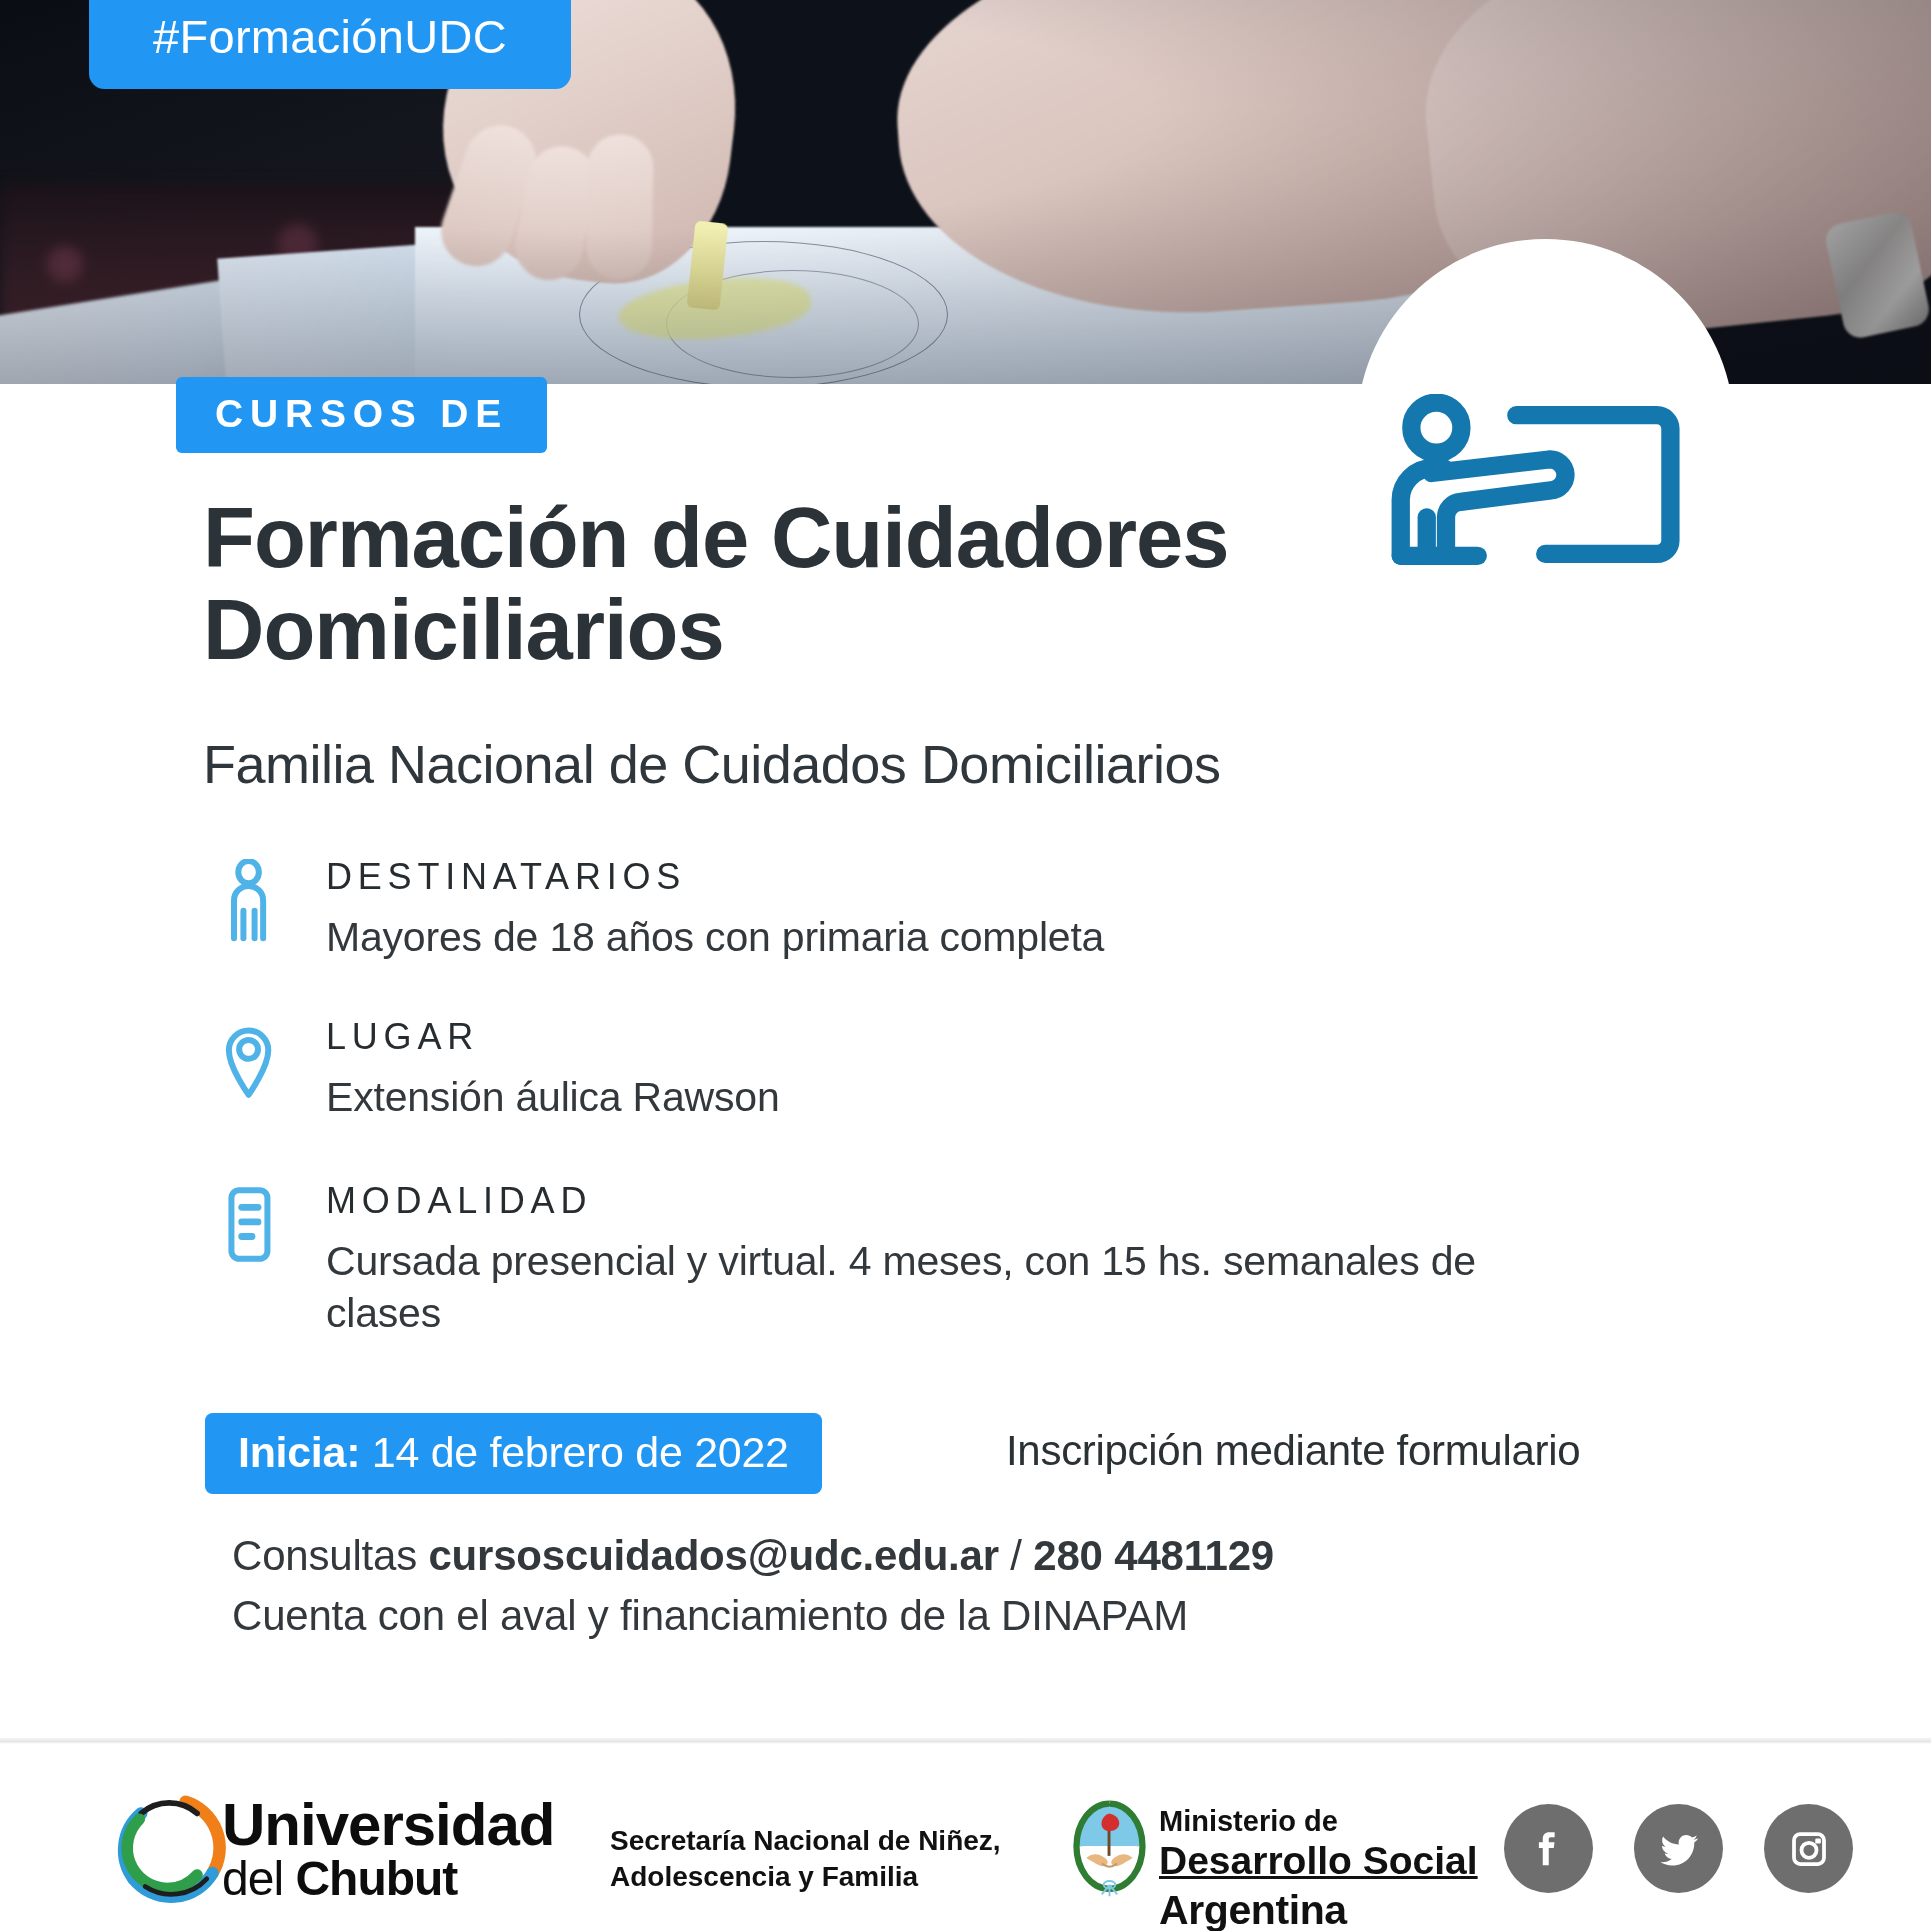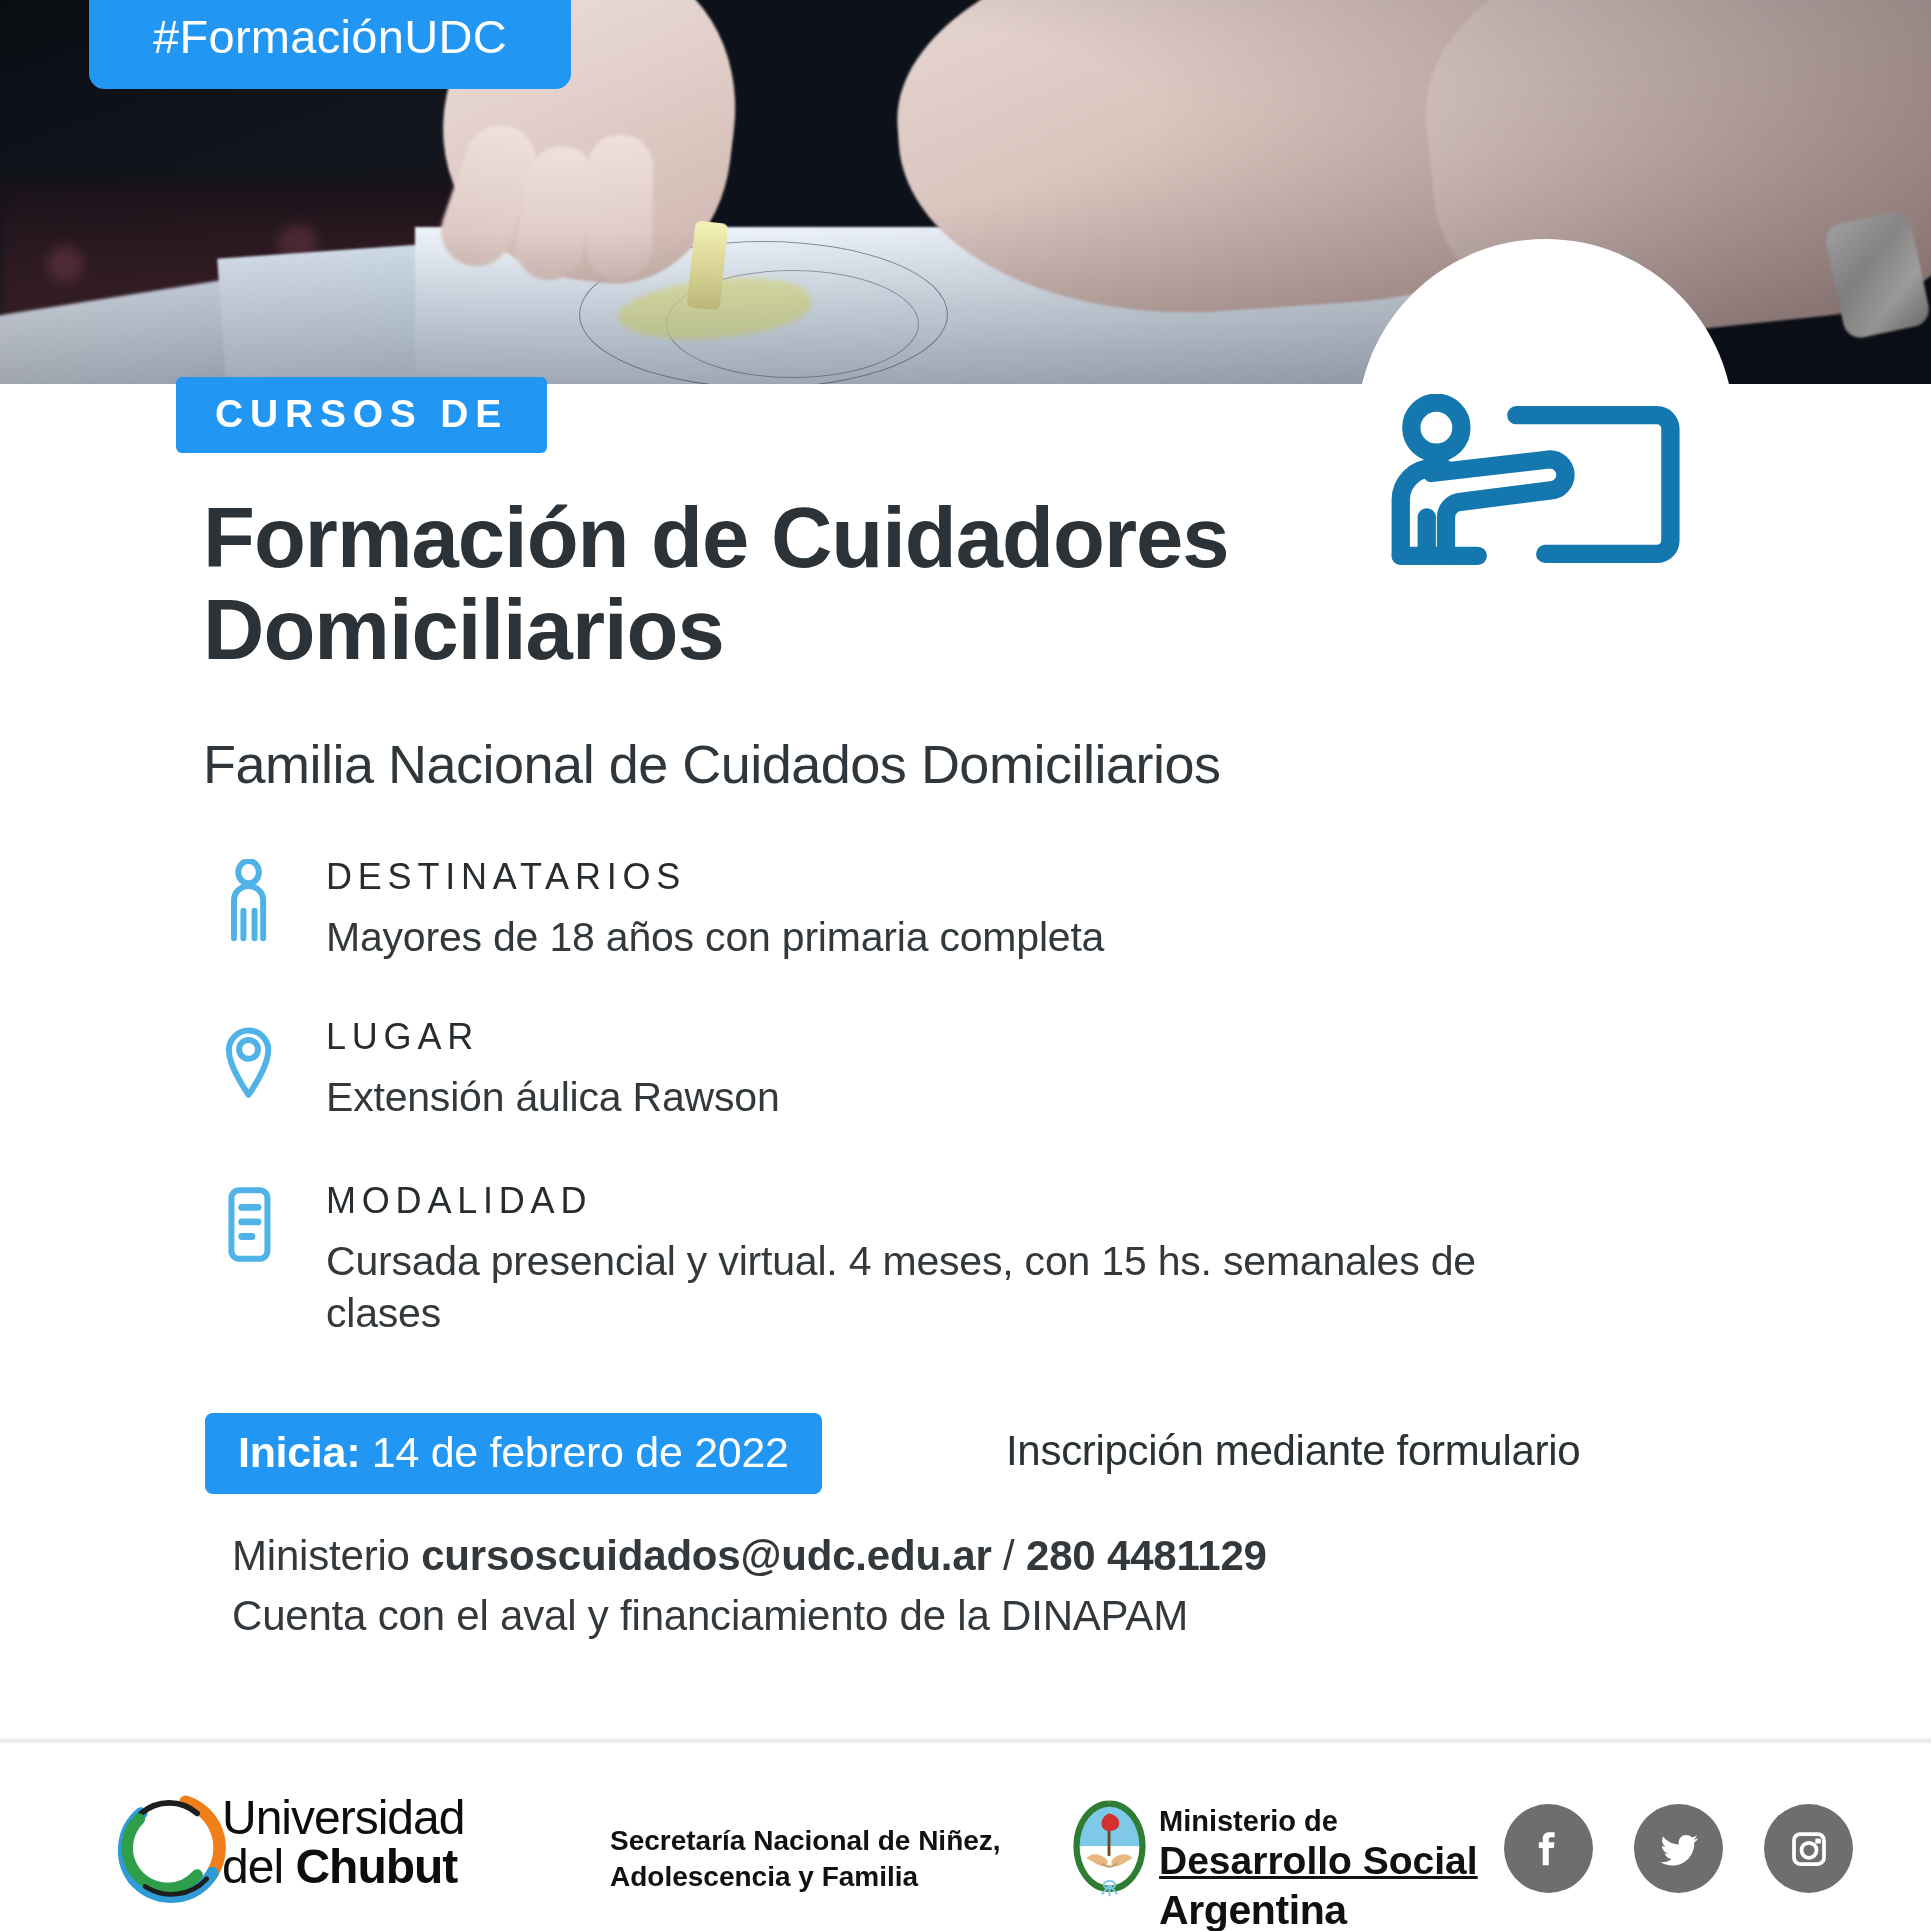--- a/index.html
+++ b/index.html
@@ -212,21 +212,21 @@
   }
   .footer{
     position:absolute;left:0;top:1744px;width:1931px;height:187px;
     background:#ffffff;
   }
   .udc-logo{position:absolute;left:97px;top:1786px;width:154px;height:126px;}
   .udc-text{
     position:absolute;left:222px;top:1794px;
     color:#0d0d0d;line-height:1.02;
   }
-  .udc-l1{font-size:48px;font-weight:400;letter-spacing:-1px;}
+  .udc-l1{font-size:60px;font-weight:700;letter-spacing:-1px;}
   .udc-l2{font-size:48px;letter-spacing:-1px;}
   .udc-l2 .thin{font-weight:400;}
   .udc-l2 .bold{font-weight:700;}
 
   .secretaria{
     position:absolute;left:610px;top:1823px;
     font-size:28px;font-weight:700;line-height:1.28;color:#111111;
   }
 
   .arg-shield{position:absolute;left:1067px;top:1798px;width:85px;height:108px;}
@@ -343,21 +343,21 @@
     </div>
   </div>
 
   <div class="date-badge">
     <span>Inicia:</span>
     <span class="d-val">14 de febrero de 2022</span>
   </div>
   <div class="inscripcion">Inscripción mediante formulario</div>
 
   <div class="contact">
-    <div><span>Ministerio </span><b>cursoscuidados@udc.edu.ar</b><span> / </span><b>280 4481129</b></div>
+    <div><span>Consultas </span><b>cursoscuidados@udc.edu.ar</b><span> / </span><b>280 4481129</b></div>
     <div>Cuenta con el aval y financiamiento de la DINAPAM</div>
   </div>
 
   <div class="footer-divider"></div>
   <div class="footer"></div>
 
   <div class="udc-logo">
     <svg viewBox="0 0 160 130" width="154" height="126" xmlns="http://www.w3.org/2000/svg">
       <g fill="none" stroke-linecap="round">
         <path d="M92 16 A50 50 0 0 1 120 90" stroke="#F07F1A" stroke-width="13"></path>

